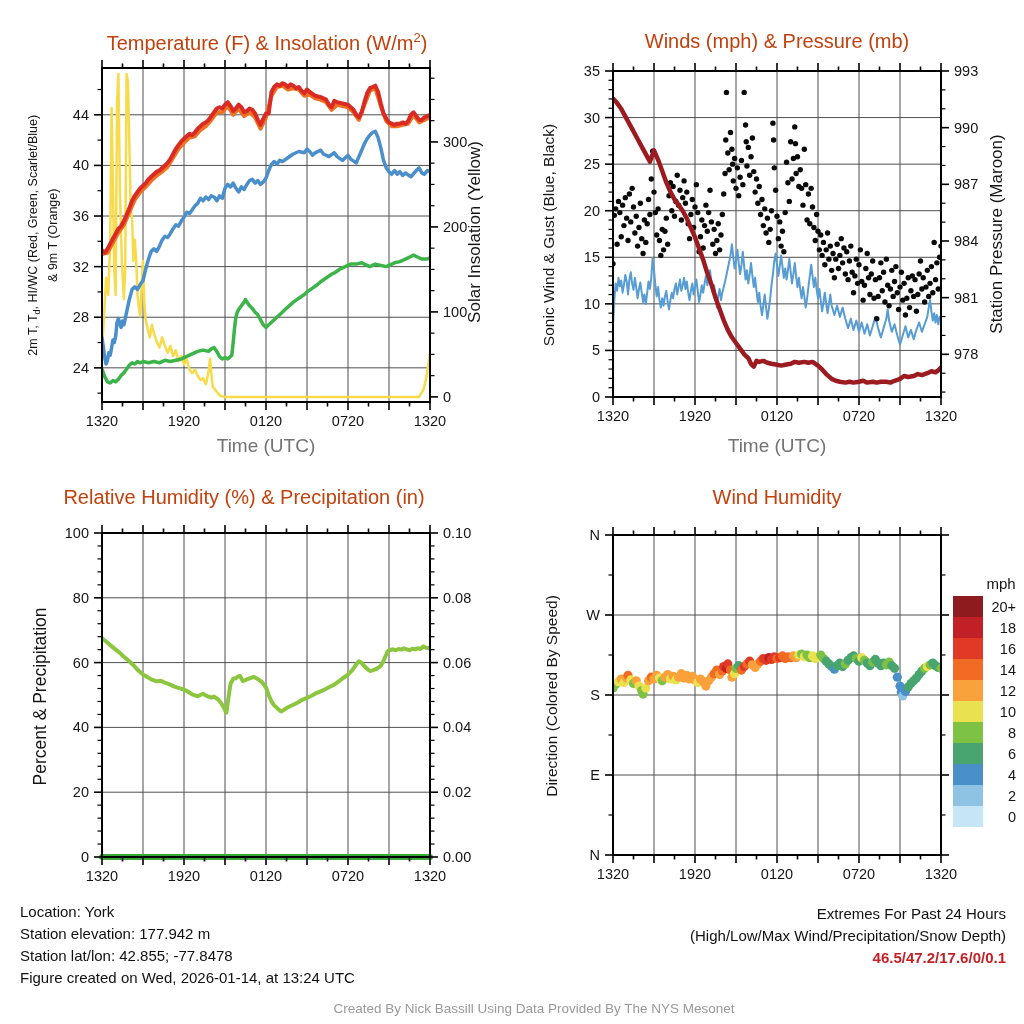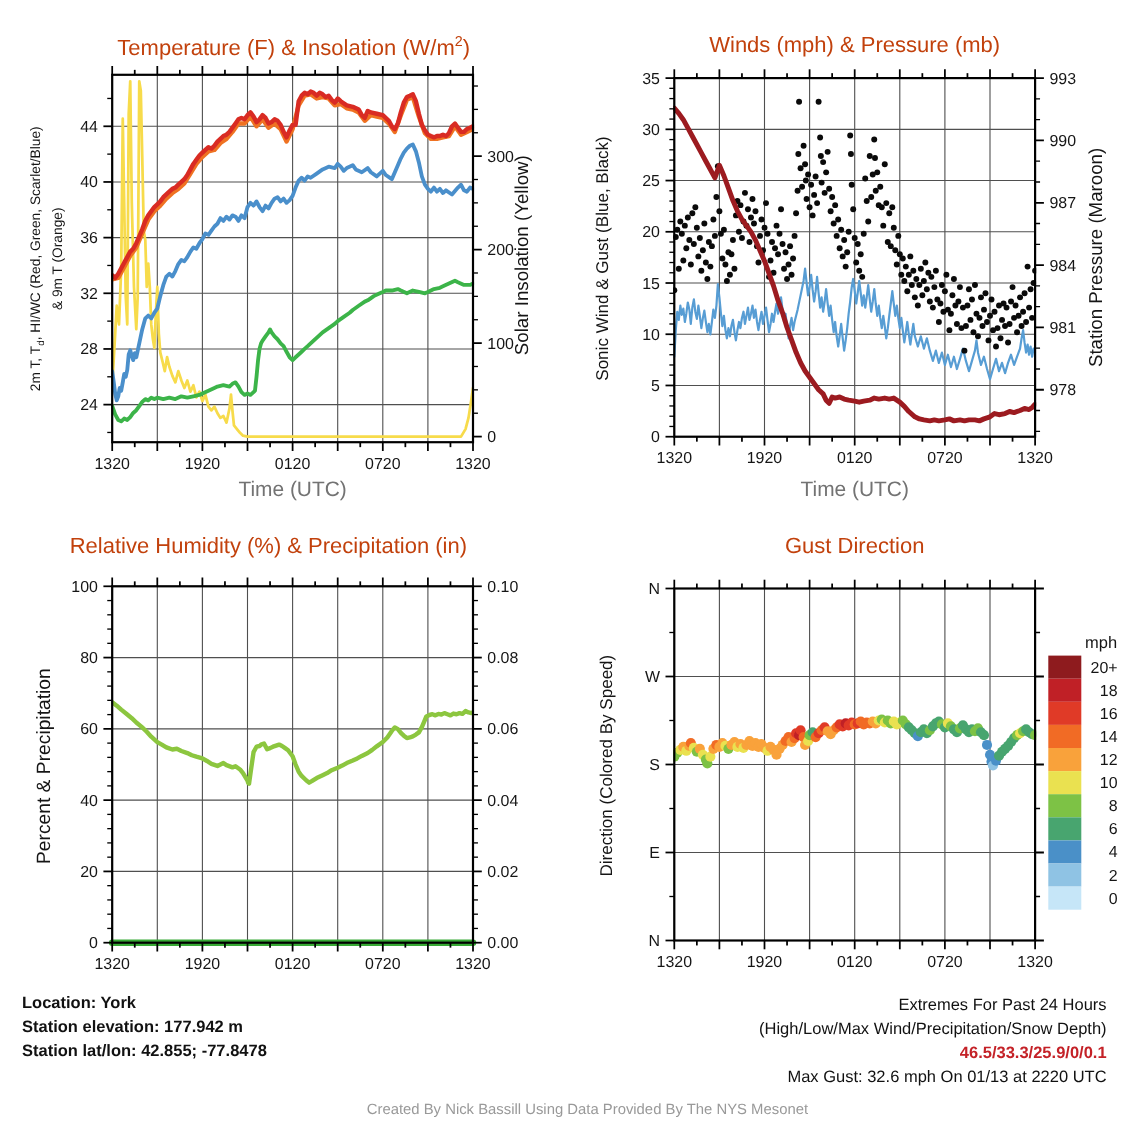--- a/index.html
+++ b/index.html
@@ -10,21 +10,21 @@
   .chart-title sup{font-size:13px;}
   .xlabel{position:absolute;transform:translateX(-50%);font-size:19px;color:#737373;white-space:nowrap;}
   .rot{position:absolute;text-align:center;transform:rotate(-90deg);white-space:nowrap;color:#151515;}
   .ylab-temp{width:400px;left:-157px;top:218px;font-size:12.5px;line-height:15px;}
   .ylab-sol{width:300px;left:325px;top:222px;font-size:17px;}
   .ylab-sonic{width:340px;left:379px;top:226px;font-size:15.5px;}
   .ylab-press{width:340px;left:827px;top:224px;font-size:17px;}
   .ylab-rh{width:340px;left:-130px;top:686px;font-size:17.5px;}
   .ylab-dir{width:340px;left:382px;top:687px;font-size:15.5px;}
   sub{font-size:9px;}
-  .footer-left{position:absolute;left:20px;top:901px;font-size:15px;line-height:22px;font-weight:bold;}
+  .footer-left{position:absolute;left:20px;top:901px;font-size:15px;line-height:22px;}
   .footer-right{position:absolute;right:18px;top:903px;font-size:15px;line-height:22px;text-align:right;}
   .extreme-vals{font-weight:bold;}
   .credit{position:absolute;left:0;right:0;top:1001px;text-align:center;font-size:13.5px;color:#999;margin-left:44px;}
 </style>
 </head>
 <body>
 
 <div class="page">
   <svg id="charts" width="1024" height="1024">
       <g>
@@ -871,42 +871,42 @@
         <rect x="953" y="785" width="30" height="21" fill="#8FC3E4"></rect>
         <text x="1016" y="800.5" text-anchor="end" font-size="14.5" fill="#151515" font-family="&quot;Liberation Sans&quot;, sans-serif">2</text>
         <rect x="953" y="806" width="30" height="21" fill="#C6E6F8"></rect>
         <text x="1016" y="821.5" text-anchor="end" font-size="14.5" fill="#151515" font-family="&quot;Liberation Sans&quot;, sans-serif">0</text>
       </g>
     </svg>
 
   <div class="chart-title" style="left:267px;top:30px;"><span>Temperature (F) &amp; Insolation (W/m</span><sup>2</sup><span>)</span></div>
   <div class="chart-title" style="left:244px;top:486px;">Relative Humidity (%) &amp; Precipitation (in)</div>
   <div class="chart-title" style="left:777px;top:30px;">Winds (mph) &amp; Pressure (mb)</div>
-  <div class="chart-title" style="left:777px;top:486px;">Gust Direction</div>
+  <div class="chart-title" style="left:777px;top:486px;">Wind Humidity</div>
 
   <div class="rot ylab-temp">
     <div><span>2m T, T</span><sub>d</sub><span>, HI/WC (Red, Green, Scarlet/Blue)</span></div>
     <div>&amp; 9m T (Orange)</div>
   </div>
   <div class="rot ylab-sol">Solar Insolation (Yellow)</div>
   <div class="rot ylab-sonic">Sonic Wind &amp; Gust (Blue, Black)</div>
   <div class="rot ylab-press">Station Pressure (Maroon)</div>
   <div class="rot ylab-rh">Percent &amp; Precipitation</div>
   <div class="rot ylab-dir">Direction (Colored By Speed)</div>
 
   <div class="xlabel" style="left:266px;top:435px;">Time (UTC)</div>
   <div class="xlabel" style="left:777px;top:435px;">Time (UTC)</div>
 
   <div class="footer-left">
     <div>Location: York</div>
     <div>Station elevation: 177.942 m</div>
     <div>Station lat/lon: 42.855; -77.8478</div>
+    <div>Figure created on Wed, 2026-01-14, at 13:24 UTC</div>
   </div>
 
   <div class="footer-right">
     <div>Extremes For Past 24 Hours</div>
     <div>(High/Low/Max Wind/Precipitation/Snow Depth)</div>
-    <div class="extreme-vals" id="extreme-vals" style="color: rgb(196, 33, 39);">46.5/33.3/25.9/0/0.1</div>
-    <div>Max Gust: 32.6 mph On 01/13 at 2220 UTC</div>
+    <div class="extreme-vals" id="extreme-vals" style="color: rgb(196, 33, 39);">46.5/47.2/17.6/0/0.1</div>
   </div>
 
   <div class="credit">Created By Nick Bassill Using Data Provided By The NYS Mesonet</div>
 </div>
 
 </body></html>

